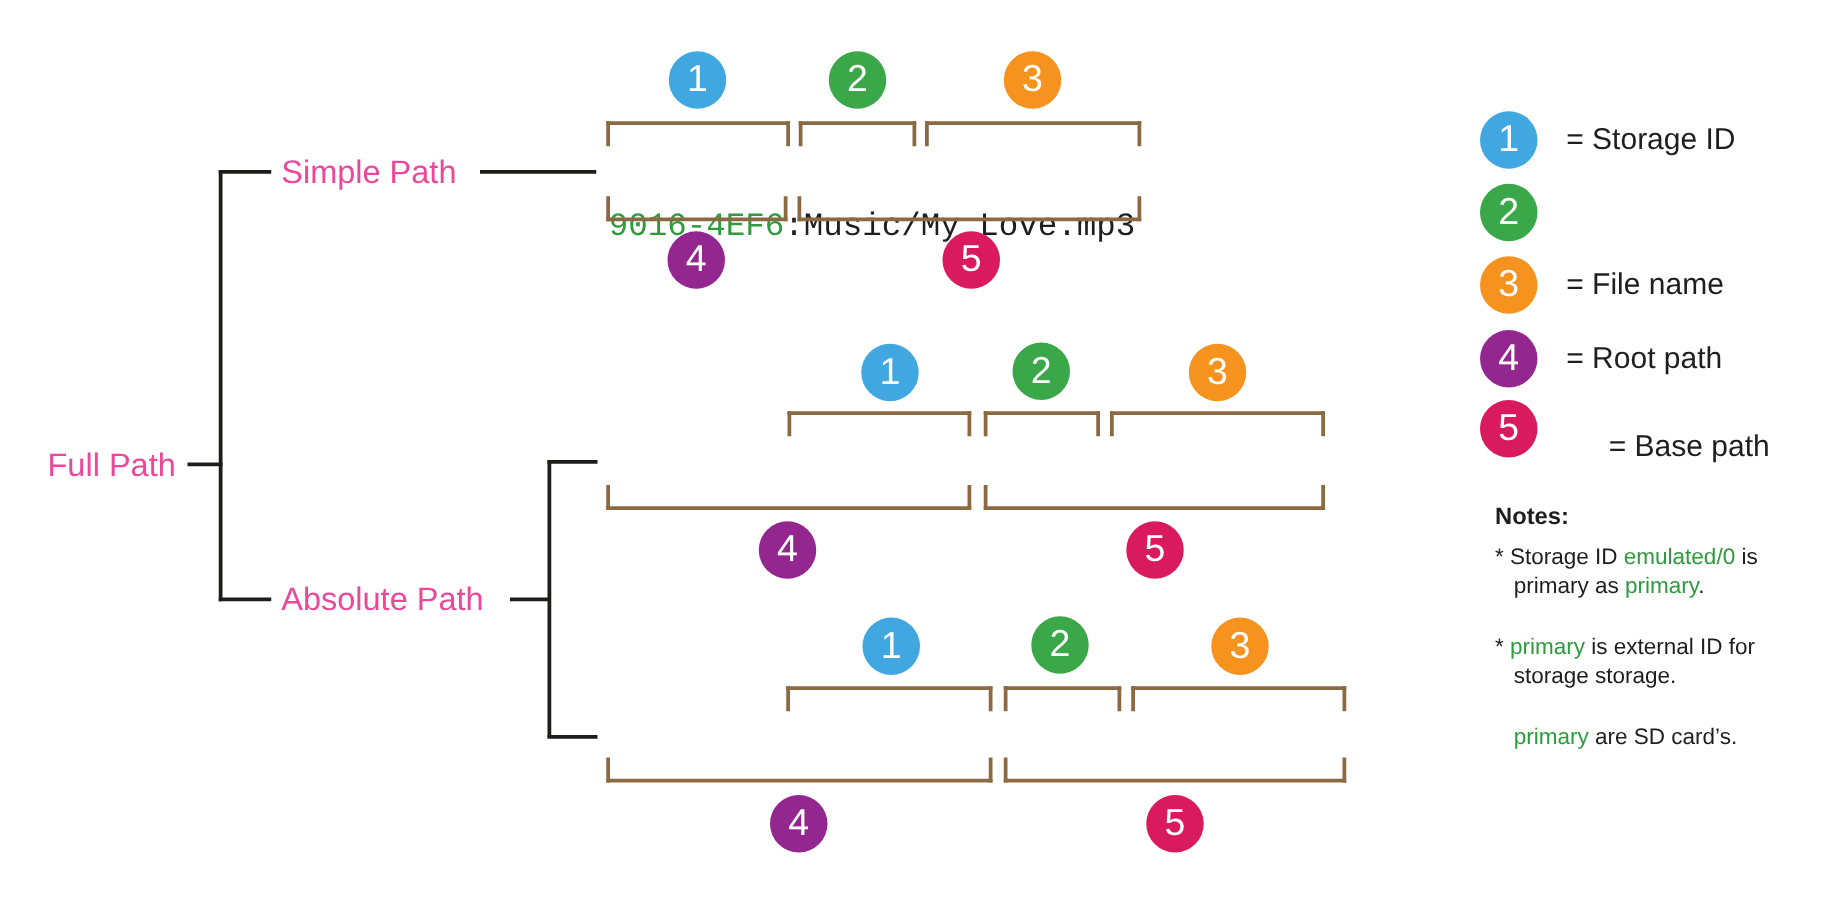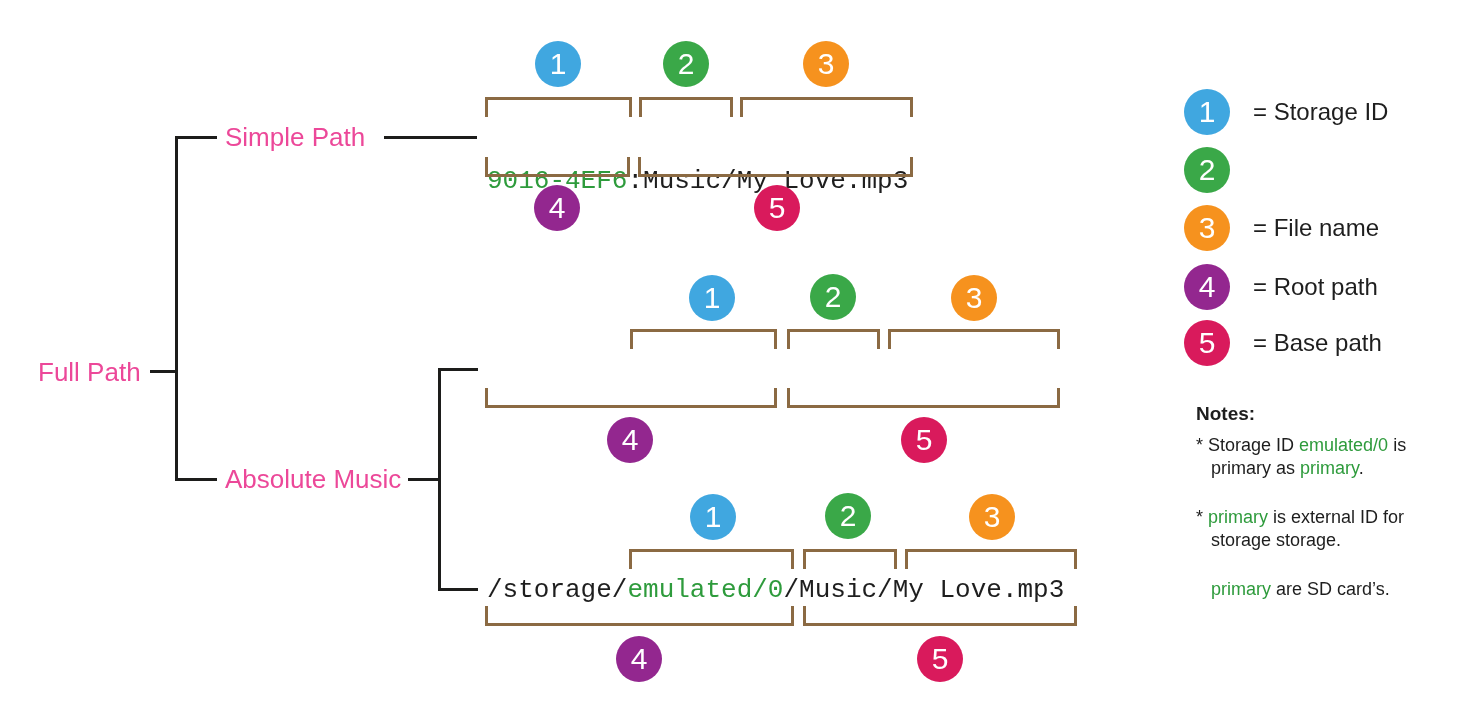--- a/index.html
+++ b/index.html
@@ -48,21 +48,21 @@
 
   <div class="tlabel" style="left:38px;top:356px;">Full Path</div>
   <div class="line" style="left:150px;top:370px;width:28px;height:3px;"></div>
   <div class="line" style="left:175px;top:136px;width:3px;height:345px;"></div>
   <div class="line" style="left:175px;top:136px;width:42px;height:3px;"></div>
   <div class="line" style="left:175px;top:478px;width:42px;height:3px;"></div>
 
   <div class="tlabel" style="left:225px;top:121px;">Simple Path</div>
   <div class="line" style="left:384px;top:136px;width:93px;height:3px;"></div>
 
-  <div class="tlabel" style="left:225px;top:463px;">Absolute Music</div>
+  <div class="tlabel" style="left:225px;top:463px;">Absolute Path</div>
   <div class="line" style="left:408px;top:478px;width:32px;height:3px;"></div>
   <div class="line" style="left:438px;top:368px;width:3px;height:222px;"></div>
   <div class="line" style="left:438px;top:368px;width:40px;height:3px;"></div>
   <div class="line" style="left:438px;top:588px;width:40px;height:3px;"></div>
 
   <div class="badge bg-blue" style="left:535px;top:41px;">1</div>
   <div class="badge bg-green" style="left:663px;top:41px;">2</div>
   <div class="badge bg-orange" style="left:803px;top:41px;">3</div>
 
   <div class="brk brk-t" style="left:485px;top:97px;width:141px;"></div>
@@ -93,41 +93,40 @@
   <div class="badge bg-crimson" style="left:901px;top:417px;">5</div>
 
   <div class="badge bg-blue" style="left:690px;top:494px;">1</div>
   <div class="badge bg-green" style="left:825px;top:493px;">2</div>
   <div class="badge bg-orange" style="left:969px;top:494px;">3</div>
 
   <div class="brk brk-t" style="left:629px;top:549px;width:159px;"></div>
   <div class="brk brk-t" style="left:803px;top:549px;width:88px;"></div>
   <div class="brk brk-t" style="left:905px;top:549px;width:166px;"></div>
 
-  <div class="path" style="left:487px;top:573px;"><span>/storage/</span><span class="grn">emulated/0</span><span>/Music/My Love.mp3</span></div>
 
   <div class="brk brk-b" style="left:485px;top:606px;width:303px;"></div>
   <div class="brk brk-b" style="left:803px;top:606px;width:268px;"></div>
 
   <div class="badge bg-purple" style="left:616px;top:636px;">4</div>
   <div class="badge bg-crimson" style="left:917px;top:636px;">5</div>
 
   <div class="badge bg-blue" style="left:1184px;top:89px;">1</div>
   <div class="leg-label" style="top:97px;">= Storage ID</div>
 
   <div class="badge bg-green" style="left:1184px;top:147px;">2</div>
 
   <div class="badge bg-orange" style="left:1184px;top:205px;">3</div>
   <div class="leg-label" style="top:213px;">= File name</div>
 
   <div class="badge bg-purple" style="left:1184px;top:264px;">4</div>
   <div class="leg-label" style="top:272px;">= Root path</div>
 
   <div class="badge bg-crimson" style="left:1184px;top:320px;">5</div>
-  <div class="leg-label" style="top:328px;">= Base path</div>
+  <div class="leg-label" style="top:343px;margin-left:34px;">= Base path</div>
 
   <div class="notes">
     <div class="notes-head">Notes:</div>
 
     <div class="note"><span>* Storage ID </span><span class="grn">emulated/0</span><span> is</span><span class="cont"><span>primary as </span><span class="grn">primary</span><span>.</span></span></div>
 
     <div class="note"><span>* </span><span class="grn">primary</span><span> is external ID for</span><span class="cont"><span>storage storage.</span></span></div>
 
     <div class="note"><span class="cont"><span class="grn">primary</span><span> are SD card’s.</span></span></div>
   </div>

